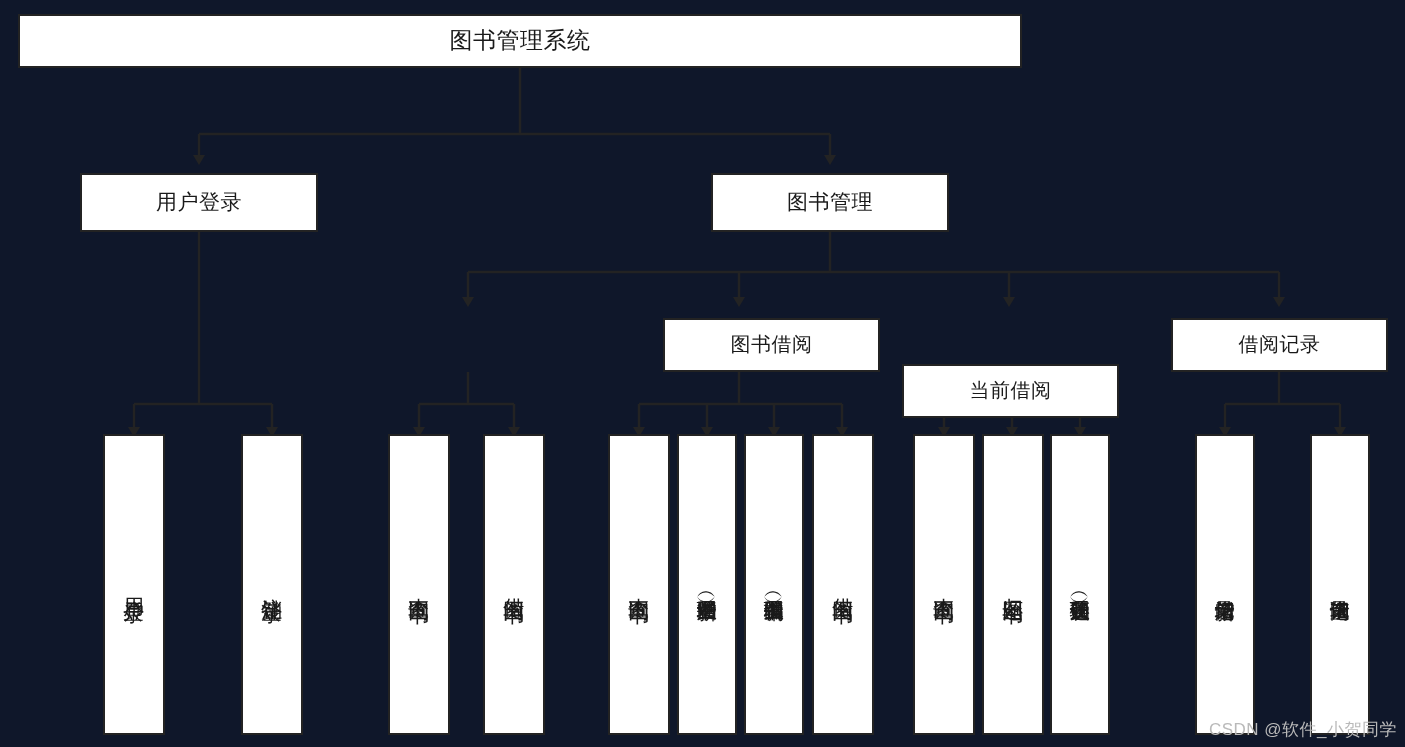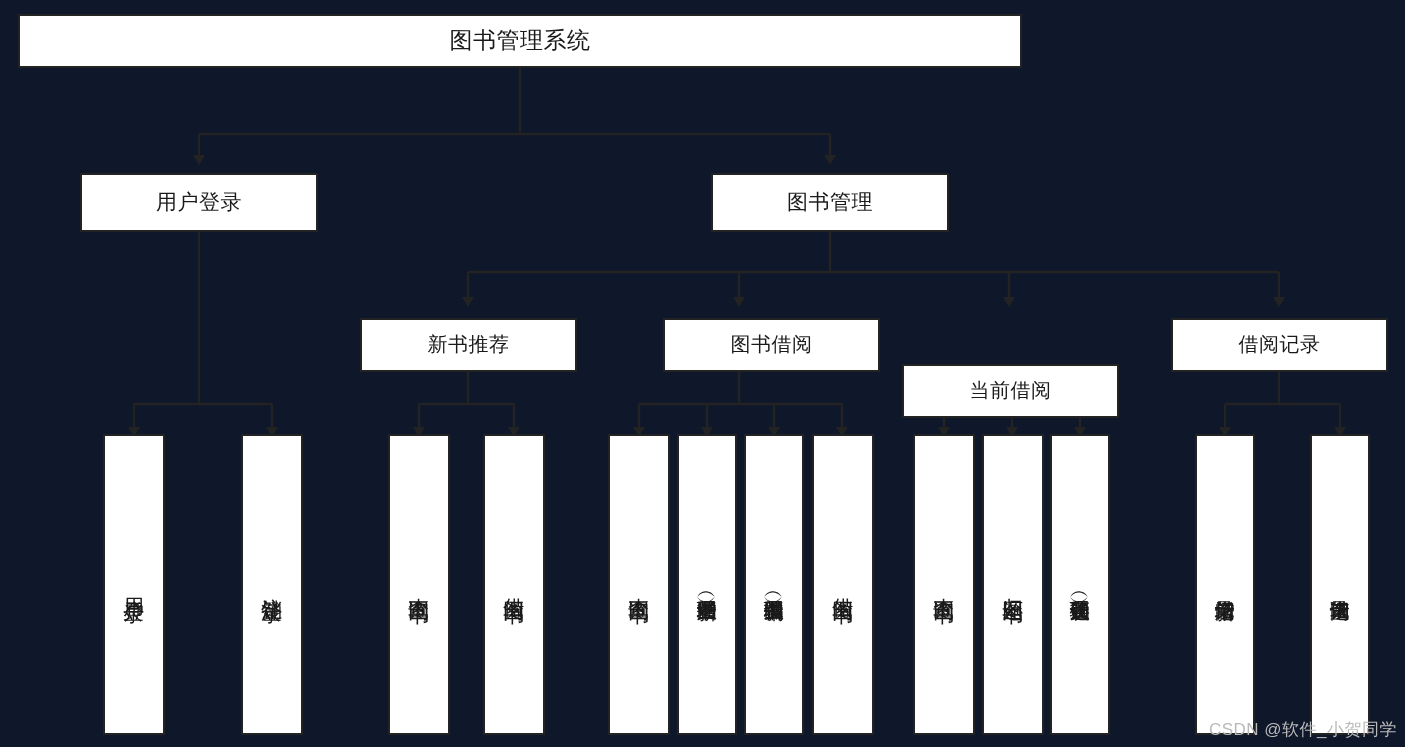--- a/index.html
+++ b/index.html
@@ -131,23 +131,20 @@
     <span class="node-label">图书管理系统</span>
   </div>
 
   <div class="node level-1" style="left:80px; top:173px; width:238px; height:59px;">
     <span class="node-label">用户登录</span>
   </div>
   <div class="node level-1" style="left:711px; top:173px; width:238px; height:59px;">
     <span class="node-label">图书管理</span>
   </div>
 
-  <div class="node level-2" style="left:360px; top:318px; width:217px; height:54px;">
-    <span class="node-label">新书推荐</span>
-  </div>
   <div class="node level-2" style="left:632px; top:318px; width:217px; height:54px;margin-left:31px;">
     <span class="node-label">图书借阅</span>
   </div>
   <div class="node level-2" style="left:902px; top:318px; width:217px; height:54px;margin-top:46px;">
     <span class="node-label">当前借阅</span>
   </div>
   <div class="node level-2" style="left:1171px; top:318px; width:217px; height:54px;">
     <span class="node-label">借阅记录</span>
   </div>
 

